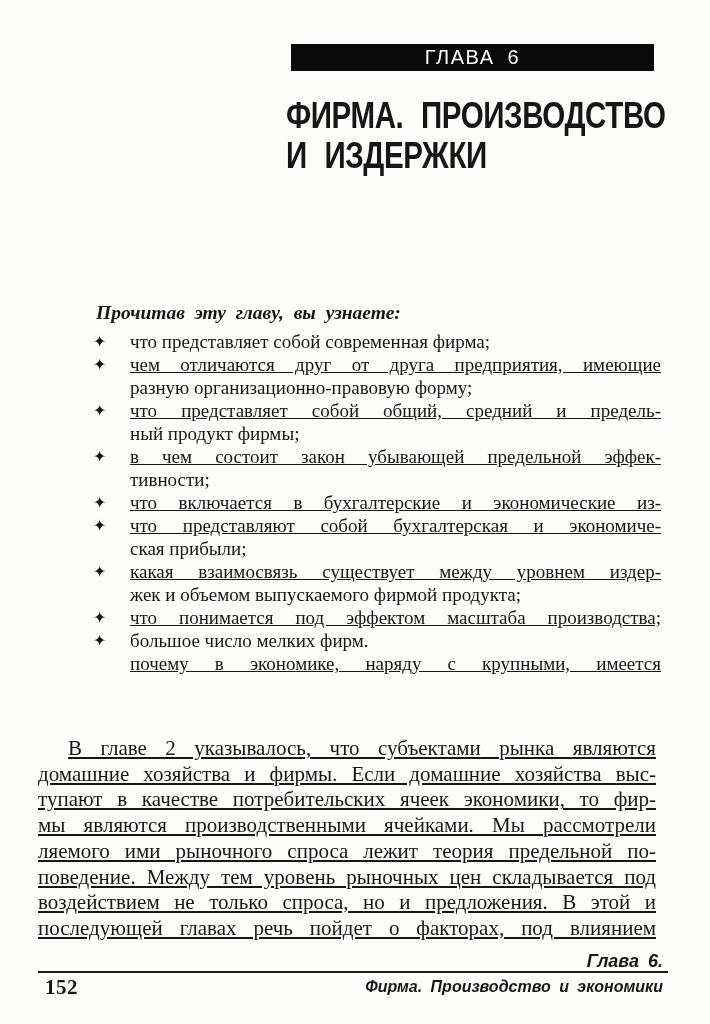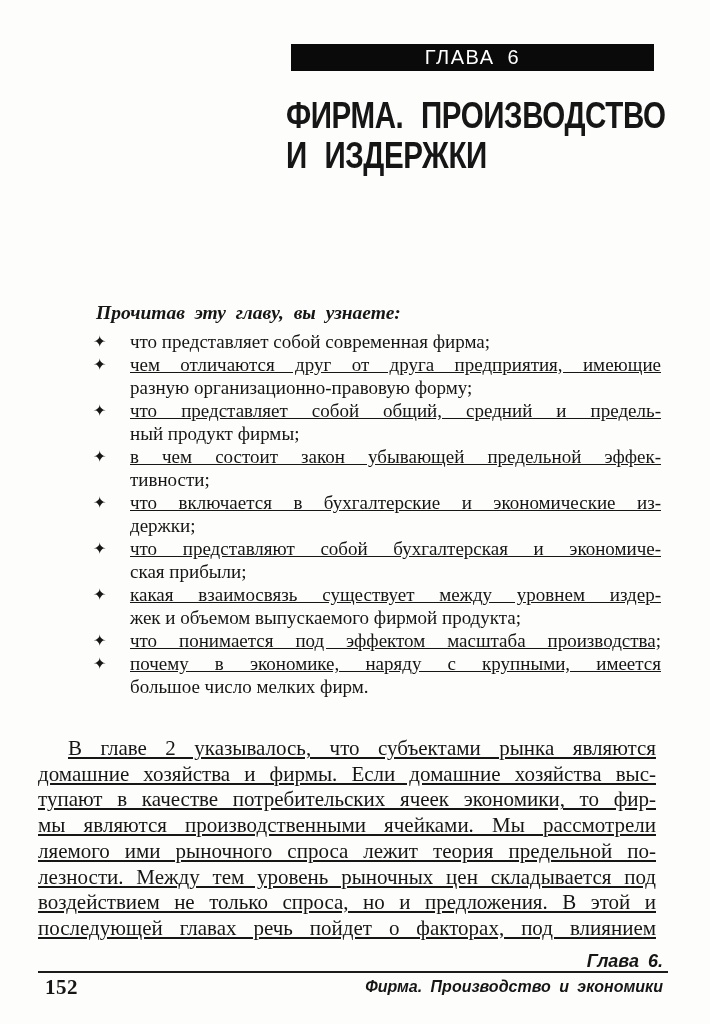--- a/index.html
+++ b/index.html
@@ -129,21 +129,20 @@
         <span class="marker">✦</span>
         <div class="itext">
           <div class="ln jl">в чем состоит закон убывающей предельной эффек-</div>
           <div class="ln">тивности;</div>
         </div>
       </div>
       <div class="item">
         <span class="marker">✦</span>
         <div class="itext">
           <div class="ln jl">что включается в бухгалтерские и экономические из-</div>
-          <div class="ln">держки;</div>
         </div>
       </div>
       <div class="item">
         <span class="marker">✦</span>
         <div class="itext">
           <div class="ln jl">что представляют собой бухгалтерская и экономиче-</div>
           <div class="ln">ская прибыли;</div>
         </div>
       </div>
       <div class="item">
@@ -155,33 +154,33 @@
       </div>
       <div class="item">
         <span class="marker">✦</span>
         <div class="itext">
           <div class="ln jl">что понимается под эффектом масштаба производства;</div>
         </div>
       </div>
       <div class="item">
         <span class="marker">✦</span>
         <div class="itext">
+          <div class="ln">большое число мелких фирм.</div>
           <div class="ln jl">почему в экономике, наряду с крупными, имеется</div>
-          <div class="ln">большое число мелких фирм.</div>
         </div>
       </div>
     </div>
 
   <div class="paragraph" id="paragraph">
       <div class="ln jl first">В главе 2 указывалось, что субъектами рынка являются</div>
       <div class="ln jl">домашние хозяйства и фирмы. Если домашние хозяйства выс-</div>
       <div class="ln jl">тупают в качестве потребительских ячеек экономики, то фир-</div>
       <div class="ln jl">мы являются производственными ячейками. Мы рассмотрели</div>
       <div class="ln jl">ляемого ими рыночного спроса лежит теория предельной по-</div>
-      <div class="ln jl">лезности. Между тем уровень рыночных цен складывается под</div>
+      <div class="ln jl">поведение. Между тем уровень рыночных цен складывается под</div>
       <div class="ln jl">воздействием не только спроса, но и предложения. В этой и</div>
       <div class="ln jl">последующей главах речь пойдет о факторах, под влиянием</div>
     </div>
 
   <div class="footer-chapter">Глава 6.</div>
   <div class="rule"></div>
   <div class="pageno">152</div>
   <div class="running">Фирма. Производство и экономики</div>
 
 </div>

